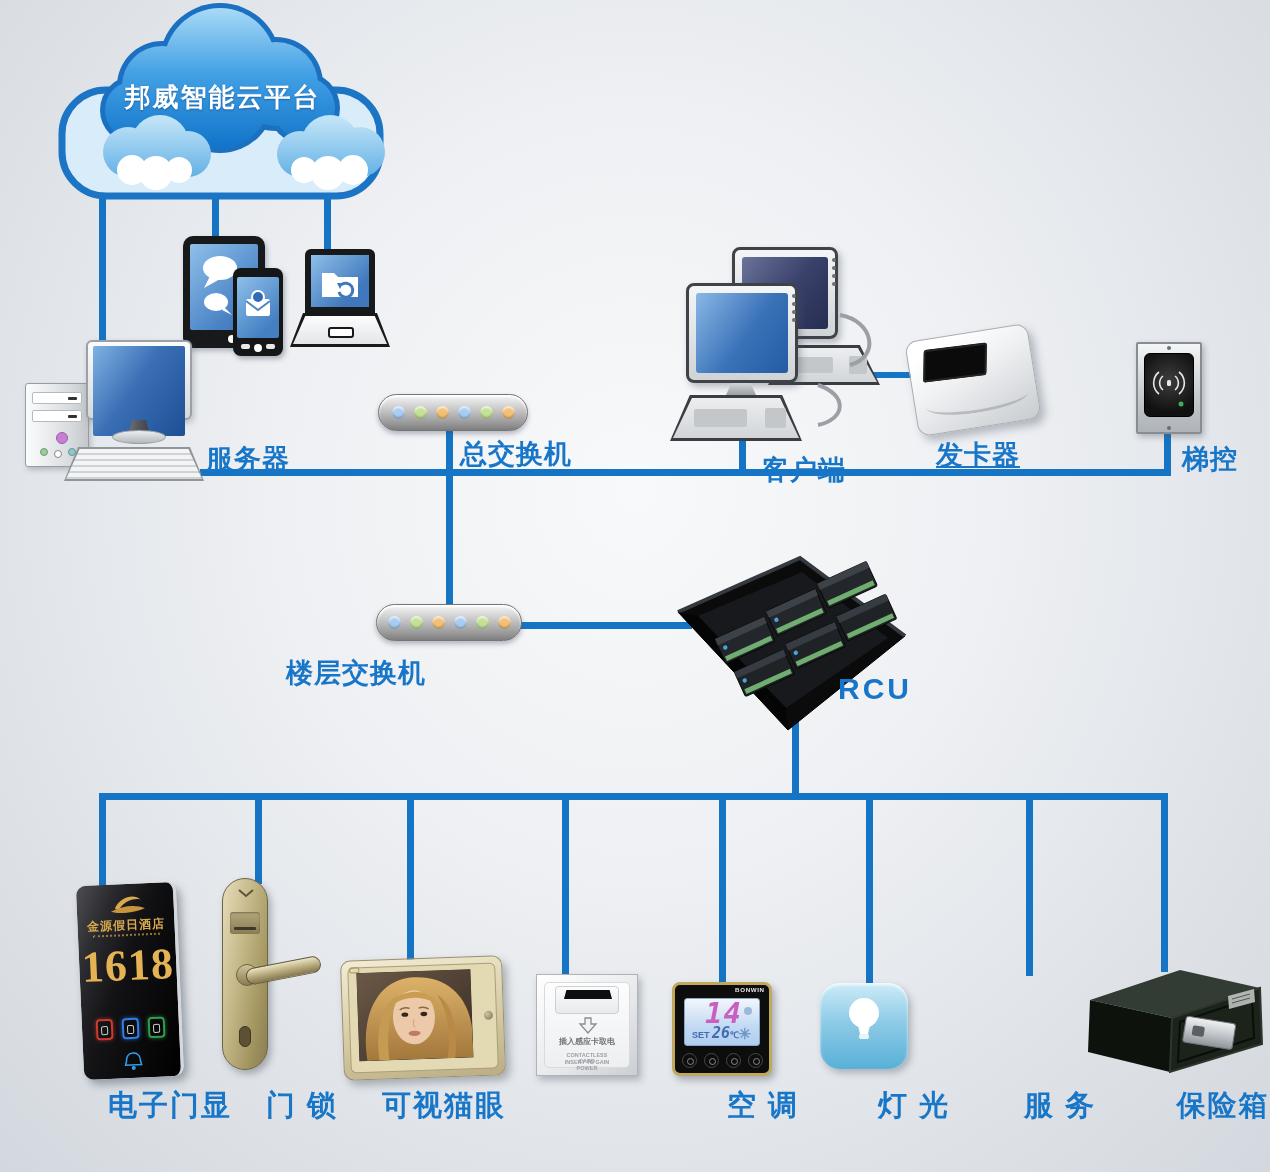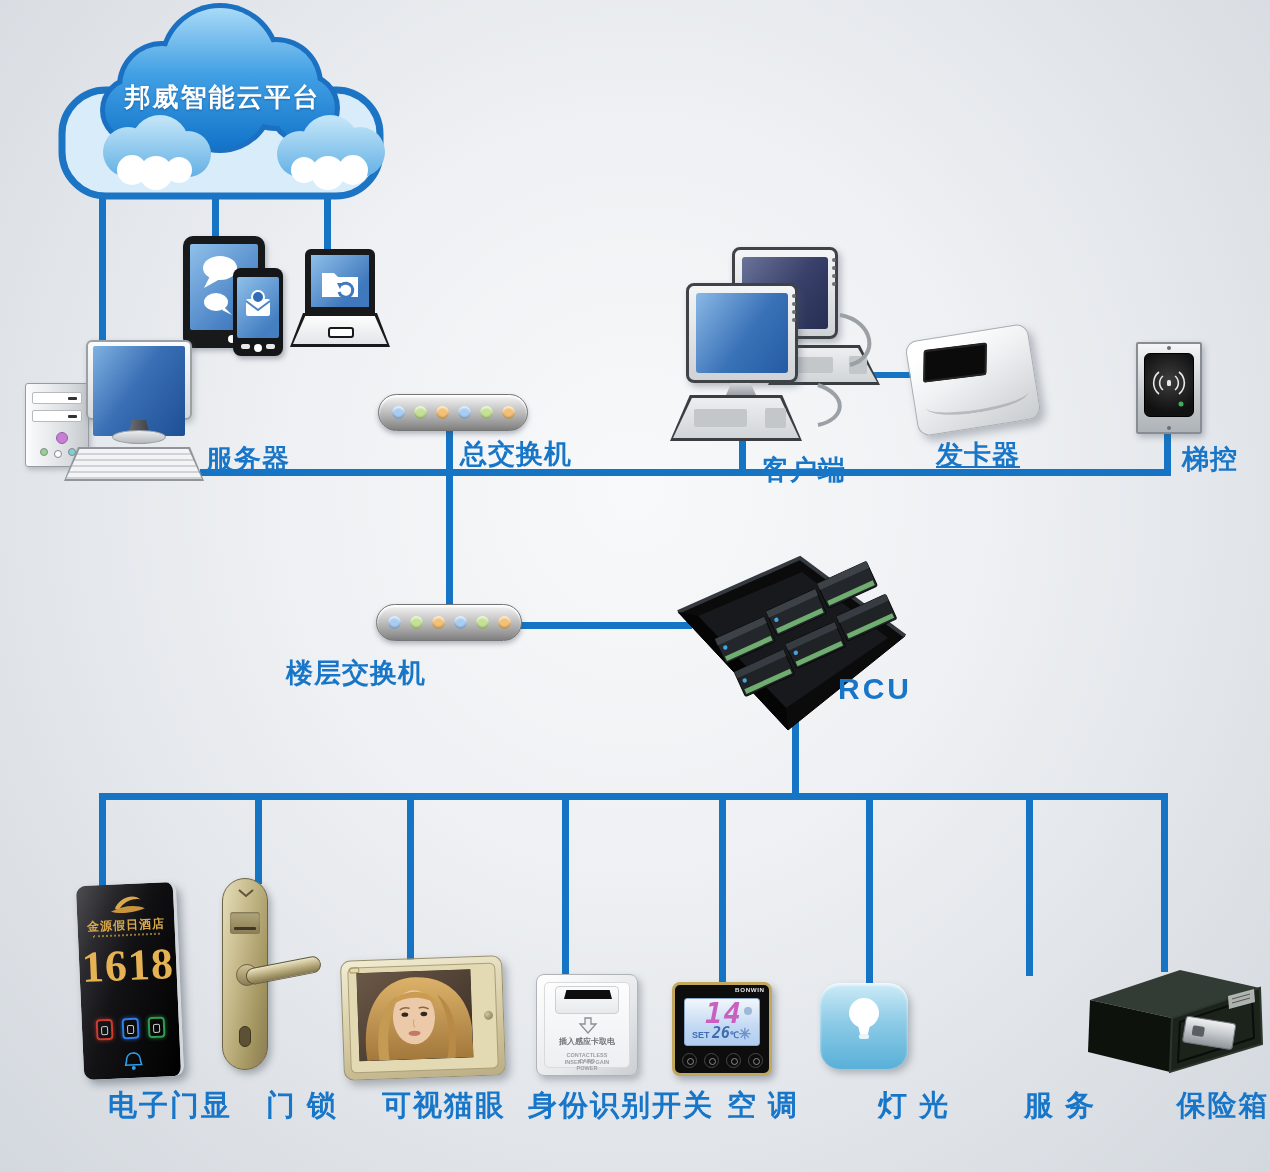--- a/index.html
+++ b/index.html
@@ -143,21 +143,21 @@
   .peep { left:342px; top:958px; width:162px; height:120px; transform:rotate(-2deg); border-radius:10px;
     background:linear-gradient(170deg,#f2ecd4 0%,#d6cba4 55%,#bbae85 100%);
     border:1px solid #9a8f68; box-shadow:4px 5px 8px rgba(70,80,90,.4); }
   .peep .bezel { position:absolute; inset:6px; border-radius:6px; border:1px solid #ab9f77; background:#e3d9b2; }
   .peep .screen { position:absolute; left:15px; top:12px; width:114px; height:88px; background:#2c2420; overflow:hidden; }
   .peep .cam { position:absolute; right:10px; top:54px; width:9px; height:9px; border-radius:50%;
     background:radial-gradient(circle at 35% 35%, #cfc49c, #7d7354); }
   .peep .logo { position:absolute; left:8px; top:6px; width:10px; height:6px; border:1px solid #a4925e; border-radius:2px; }
 
   
-  .cardsw { left:536px; top:974px; width:102px; height:102px; border-radius:8px;
+  .cardsw { left:536px; top:974px; width:102px; height:102px; border-radius:0;
     background:linear-gradient(135deg,#ffffff 0%,#e6e8ea 60%,#cbced2 100%);
     border:1px solid #b0b4b8; box-shadow:3px 4px 7px rgba(70,80,95,.35); }
   .cardsw .inner { position:absolute; inset:7px; border-radius:5px; border:1px solid #d8dadc;
     background:linear-gradient(180deg,#fdfdfe,#edeff1); }
   .cardsw .slotbox { position:absolute; left:18px; top:11px; width:64px; height:28px; border-radius:4px;
     background:linear-gradient(180deg,#fcfcfd,#e7e9eb); border:1px solid #ccd0d3; }
   .cardsw .slotgap { position:absolute; left:8px; top:3px; width:48px; height:9px; background:#0e0e0e;
     clip-path:polygon(5% 0,95% 0,100% 100%,0 100%); }
   .cardsw .cn { position:absolute; top:60px; width:100%; text-align:center; font-size:10px; font-weight:bold;
     color:#6f7377; transform:scale(.8); letter-spacing:0; }
@@ -588,19 +588,18 @@
       </g>
       <polygon points="146,34 172,27 173,40 147,47" fill="#c9cdc9" opacity=".85"></polygon>
       <line x1="150" y1="37" x2="168" y2="32" stroke="#555" stroke-width="1"></line>
       <line x1="150" y1="41" x2="168" y2="36" stroke="#555" stroke-width="1"></line>
     </svg>
   </div>
 
   <div class="dev-label" style="left:127px;">电子门显</div>
   <div class="dev-label" style="left:259px;">门 锁</div>
   <div class="dev-label" style="left:401px;">可视猫眼</div>
-  <div class="dev-label" style="left:578px;">身份识别开关</div>
   <div class="dev-label" style="left:720px;">空 调</div>
   <div class="dev-label" style="left:871px;">灯 光</div>
   <div class="dev-label" style="left:1017px;">服 务</div>
   <div class="dev-label" style="left:1180px;">保险箱</div>
 
 </div>
 
 </body></html>

